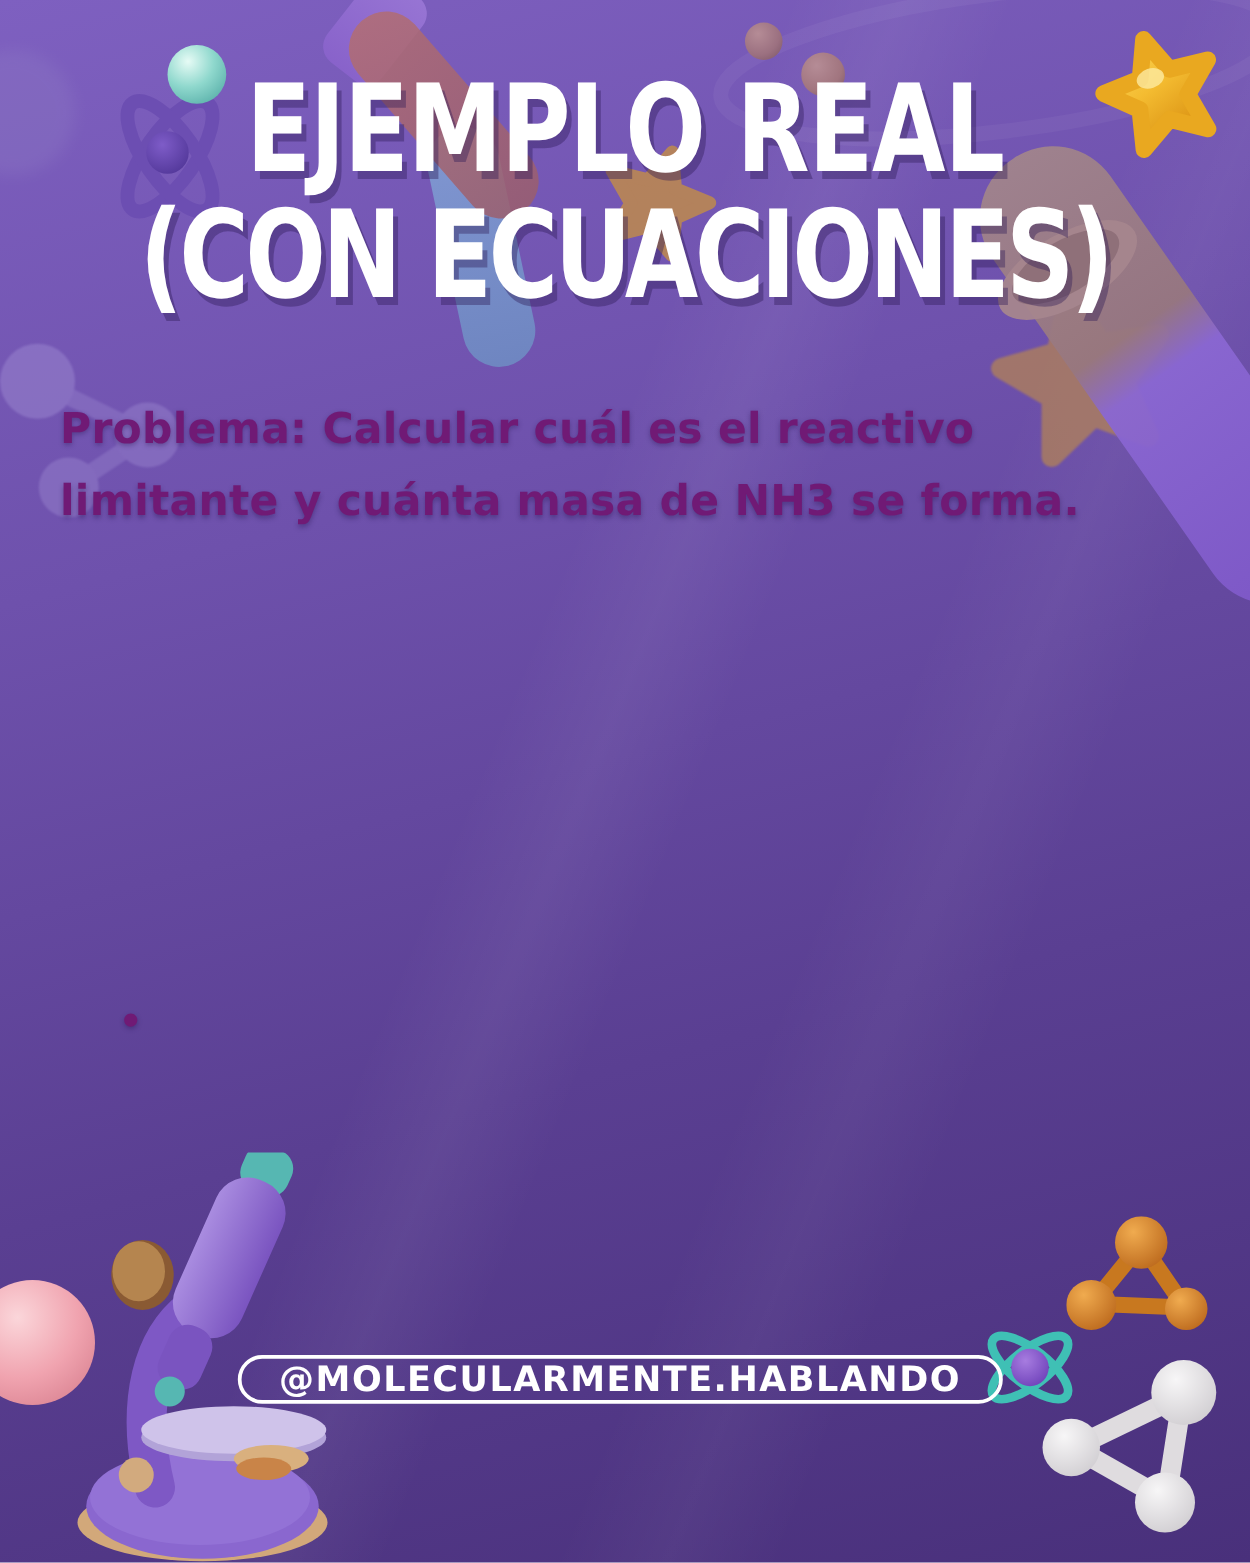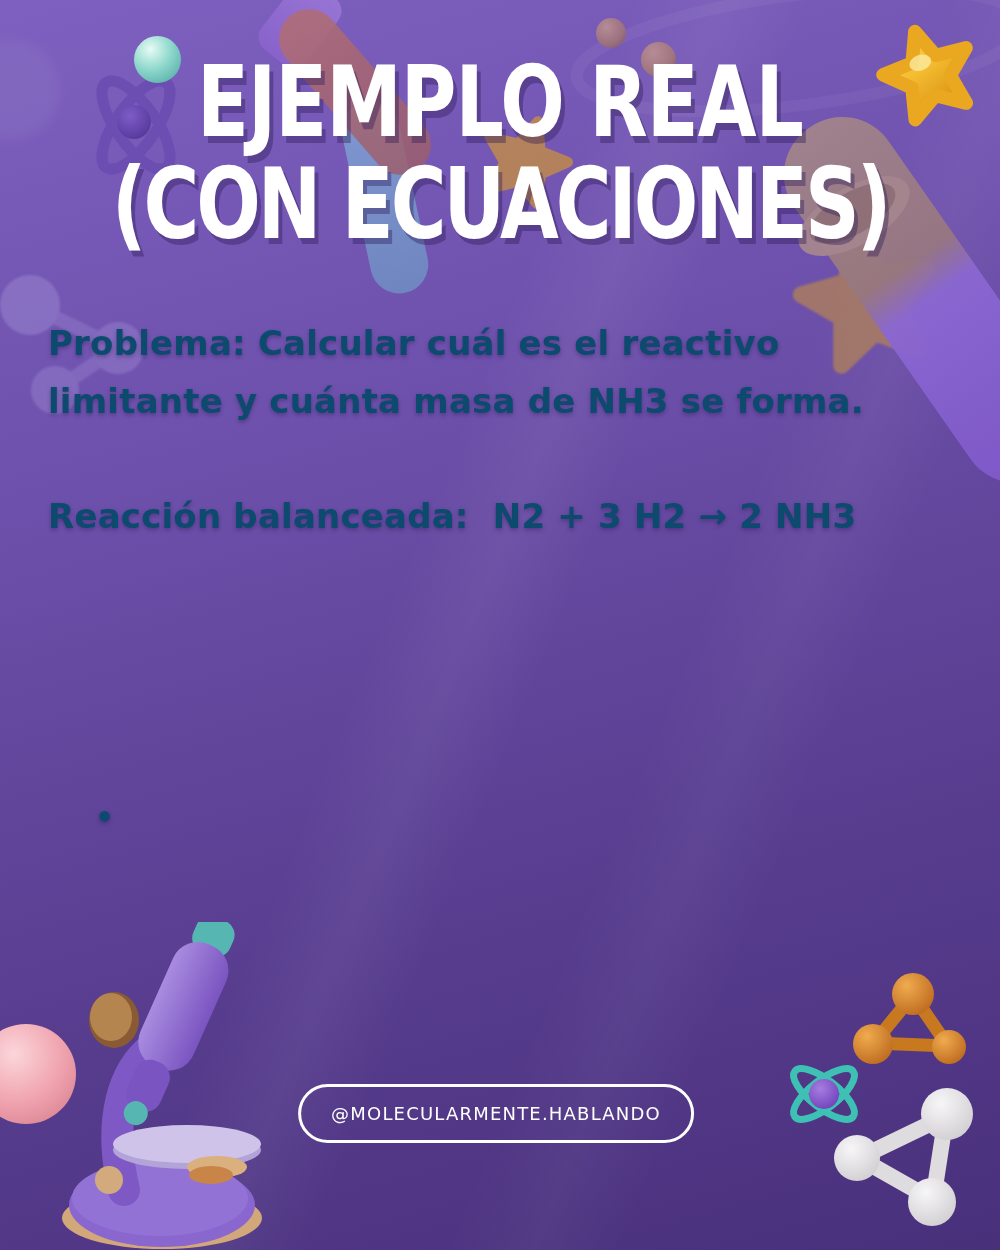--- a/index.html
+++ b/index.html
@@ -45,32 +45,32 @@
   .microscope{left:52px;top:922px;z-index:41;}
   .orange-molecule{left:853px;top:973px;z-index:40;}
   .teal-atom{left:780px;top:1052px;z-index:40;}
   .white-molecule{left:826px;top:1086px;z-index:40;}
   
   .title{left:0;top:52px;width:1000px;text-align:center;color:#fff;z-index:50;
     font-weight:bold;font-size:76px;line-height:79px;letter-spacing:-1px;
     transform:scaleY(1.28);transform-origin:top center;
     text-shadow:4px 5px 0 rgba(47,28,88,.4);}
   .title .t2{letter-spacing:-3px;}
-  .text-block{left:48px;color:#0c4a6e;font-weight:bold;font-size:34px;line-height:58px;
+  .text-block{left:48px;color:#701a75;font-weight:bold;font-size:34px;line-height:58px;
     letter-spacing:.2px;z-index:50;text-shadow:0 2px 4px rgba(40,20,80,.4);}
   .text-block div{white-space:pre;}
   #problem{top:314px;}
   #reaction{top:485px;line-height:62px;}
   #step{top:664px;}
   .bullets{margin-top:9px;padding-left:47px;}
   .bullet-item{display:flex;}
   .bullet-dot{width:30px;font-size:30px;flex:none;}
   .badge{top:1084px;left:496px;transform:translateX(-50%);z-index:60;
-    color:#fff;font-size:18px;font-weight:400;letter-spacing:1.2px;white-space:pre;
-    border:3px solid #fff;border-radius:32px;padding:16px 30px;}
+    color:#fff;font-size:28px;font-weight:700;letter-spacing:1.2px;white-space:pre;
+    border:3px solid #fff;border-radius:32px;padding:0 30px;}
 </style>
 </head>
 <body>
 
 <div class="abs streaks"></div>
 
 <div class="abs fball-far"></div>
 <svg class="abs faded-molecule" width="160" height="180" viewBox="0 0 160 180">
   <g stroke="#9a86cf" stroke-width="14" stroke-linecap="round" opacity=".9">
     <line x1="30" y1="65" x2="118" y2="108"></line>
@@ -136,21 +136,20 @@
   <div class="t1">EJEMPLO REAL</div>
   <div class="t2">(CON ECUACIONES)</div>
 </div>
 
 <div class="abs text-block" id="problem">
   <div>Problema: Calcular cuál es el reactivo</div>
   <div>limitante y cuánta masa de NH3 se forma.</div>
 </div>
 
 <div class="abs text-block" id="reaction">
-  <div>Reacción balanceada:  N2 + 3 H2 → 2 NH3</div>
 </div>
 
 <div class="abs text-block" id="step">
   <div class="bullets">
     <div class="bullet-item">
       <span class="bullet-dot">•</span>
       <span class="bullet-text">
       </span>
     </div>
     

